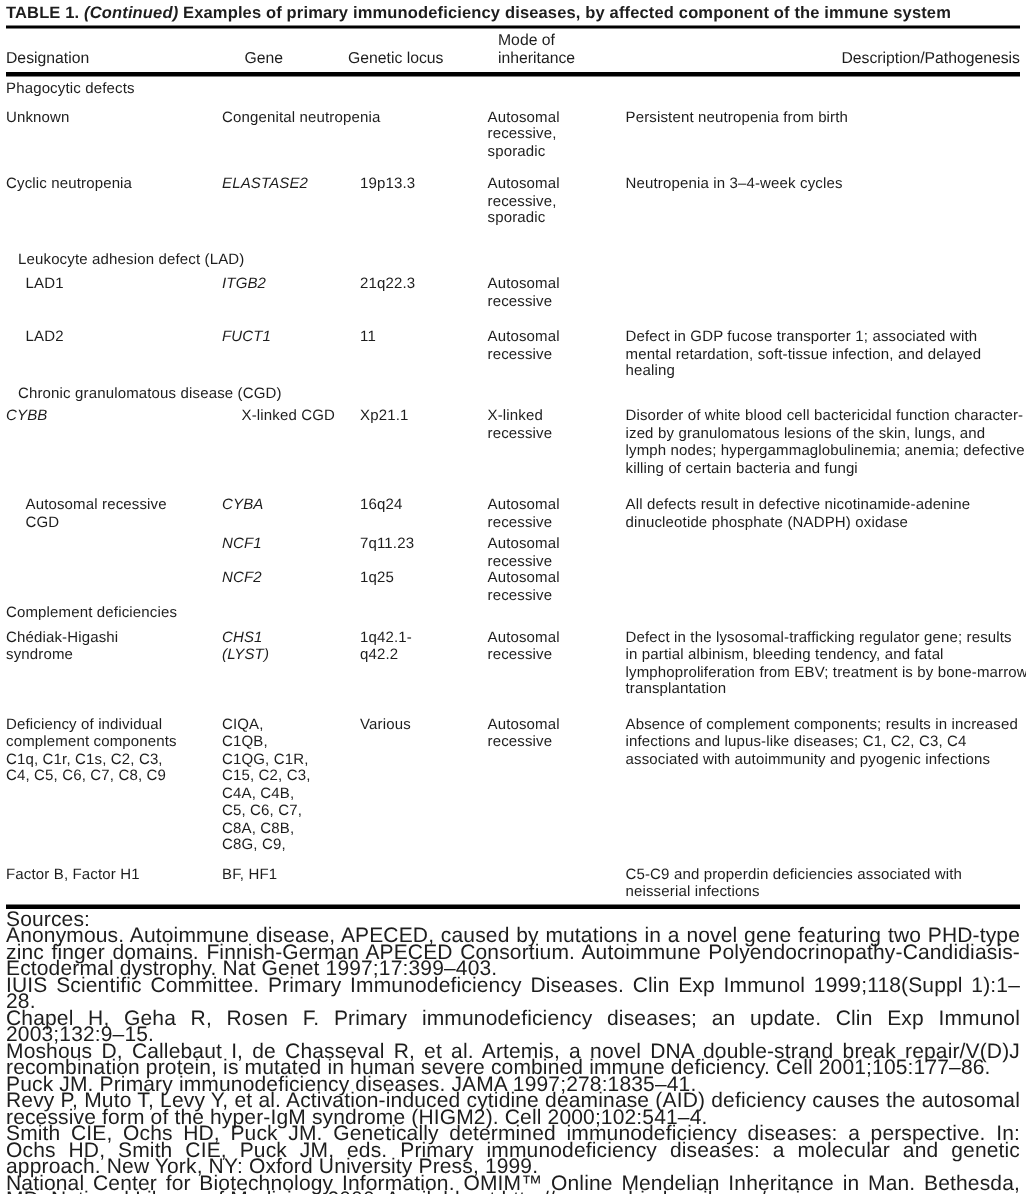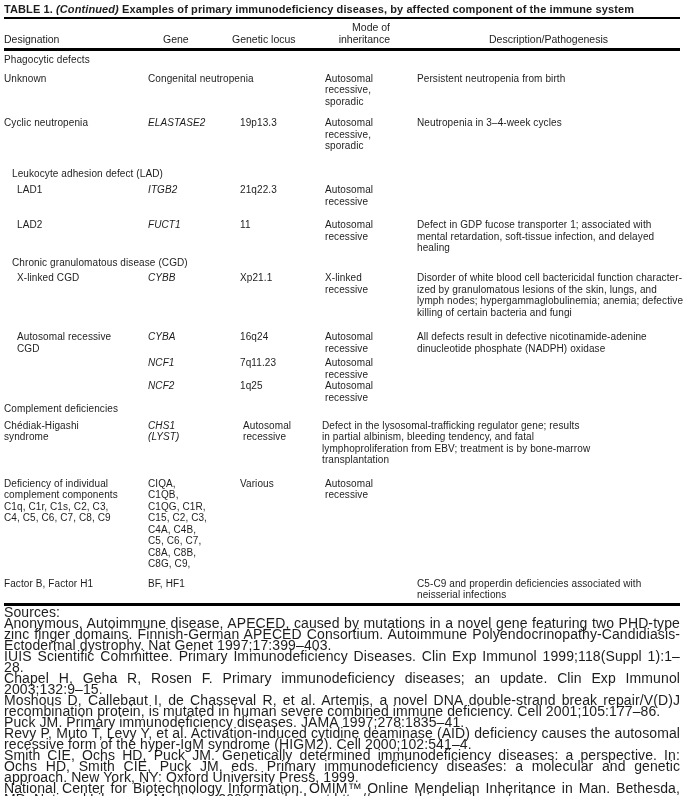--- a/index.html
+++ b/index.html
@@ -27,22 +27,22 @@
   .grid {
     display: grid;
     grid-template-columns: 144px 92px 82px 95px 1fr;
   }
 
   
   .thead { align-items: end; padding: 3px 0 3px 0; font-size: 10.5px; line-height: 11.5px; }
   .th { white-space: pre-line; }
   .th-gene   { padding-left: 15px; }
   .th-locus  { margin-left: -8px; }
-  .th-inherit{ padding-left: 10px; text-align: right; width: 58px; }
-  .th-desc   { text-align: center; }
+  .th-inherit{ padding-left: 10px; text-align: left; width: 58px; }
+  .th-desc   { text-align: right; }
 
   
   .trow { font-size: 10px; }
   .cell { white-space: pre; line-height: 11.5px; letter-spacing: 0.1px; }
   .c-inherit { padding-left: 3px; }
   .it { font-style: italic; }
   .sect { grid-column: 1 / -1; font-size: 10px; line-height: 11.5px; letter-spacing: 0.1px; }
   .lvl2 { padding-left: 8px; }
   .ind2 { padding-left: 13px; }
 
@@ -118,22 +118,22 @@
     <div class="cell">Defect in GDP fucose transporter 1; associated with
 mental retardation, soft-tissue infection, and delayed
 healing</div>
   </div>
 
   <div class="grid trow" style="margin-top:3px">
     <div class="sect lvl2">Chronic granulomatous disease (CGD)</div>
   </div>
 
   <div class="grid trow" style="margin-top:4px">
+    <div class="cell it">CYBB</div>
     <div class="cell ind2">X-linked CGD</div>
-    <div class="cell it">CYBB</div>
     <div class="cell">Xp21.1</div>
     <div class="cell c-inherit">X-linked
 recessive</div>
     <div class="cell">Disorder of white blood cell bactericidal function character-
 ized by granulomatous lesions of the skin, lungs, and
 lymph nodes; hypergammaglobulinemia; anemia; defective
 killing of certain bacteria and fungi</div>
   </div>
 
   <div class="grid trow" style="margin-top:13px">
@@ -167,20 +167,22 @@
 
   <div class="grid trow" style="">
     <div class="sect">Complement deficiencies</div>
   </div>
 
   <div class="grid trow" style="margin-top:5px">
     <div class="cell">Chédiak-Higashi
 syndrome</div>
     <div class="cell it">CHS1
 (LYST)</div>
+    <div class="cell">1q42.1-
+q42.2</div>
     <div class="cell c-inherit">Autosomal
 recessive</div>
     <div class="cell">Defect in the lysosomal-trafficking regulator gene; results
 in partial albinism, bleeding tendency, and fatal
 lymphoproliferation from EBV; treatment is by bone-marrow
 transplantation</div>
   </div>
 
   <div class="grid trow" style="margin-top:12px">
     <div class="cell">Deficiency of individual
@@ -191,20 +193,23 @@
 C1QB,
 C1QG, C1R,
 C15, C2, C3,
 C4A, C4B,
 C5, C6, C7,
 C8A, C8B,
 C8G, C9,</div>
     <div class="cell">Various</div>
     <div class="cell c-inherit">Autosomal
 recessive</div>
+    <div class="cell">Absence of complement components; results in increased
+infections and lupus-like diseases; C1, C2, C3, C4
+associated with autoimmunity and pyogenic infections</div>
   </div>
 
   <div class="grid trow" style="margin-top:8px">
     <div class="cell">Factor B, Factor H1</div>
     <div class="cell">BF, HF1</div>
     <div class="cell"></div>
     <div class="cell c-inherit"></div>
     <div class="cell">C5-C9 and properdin deficiencies associated with
 neisserial infections</div>
   </div>

